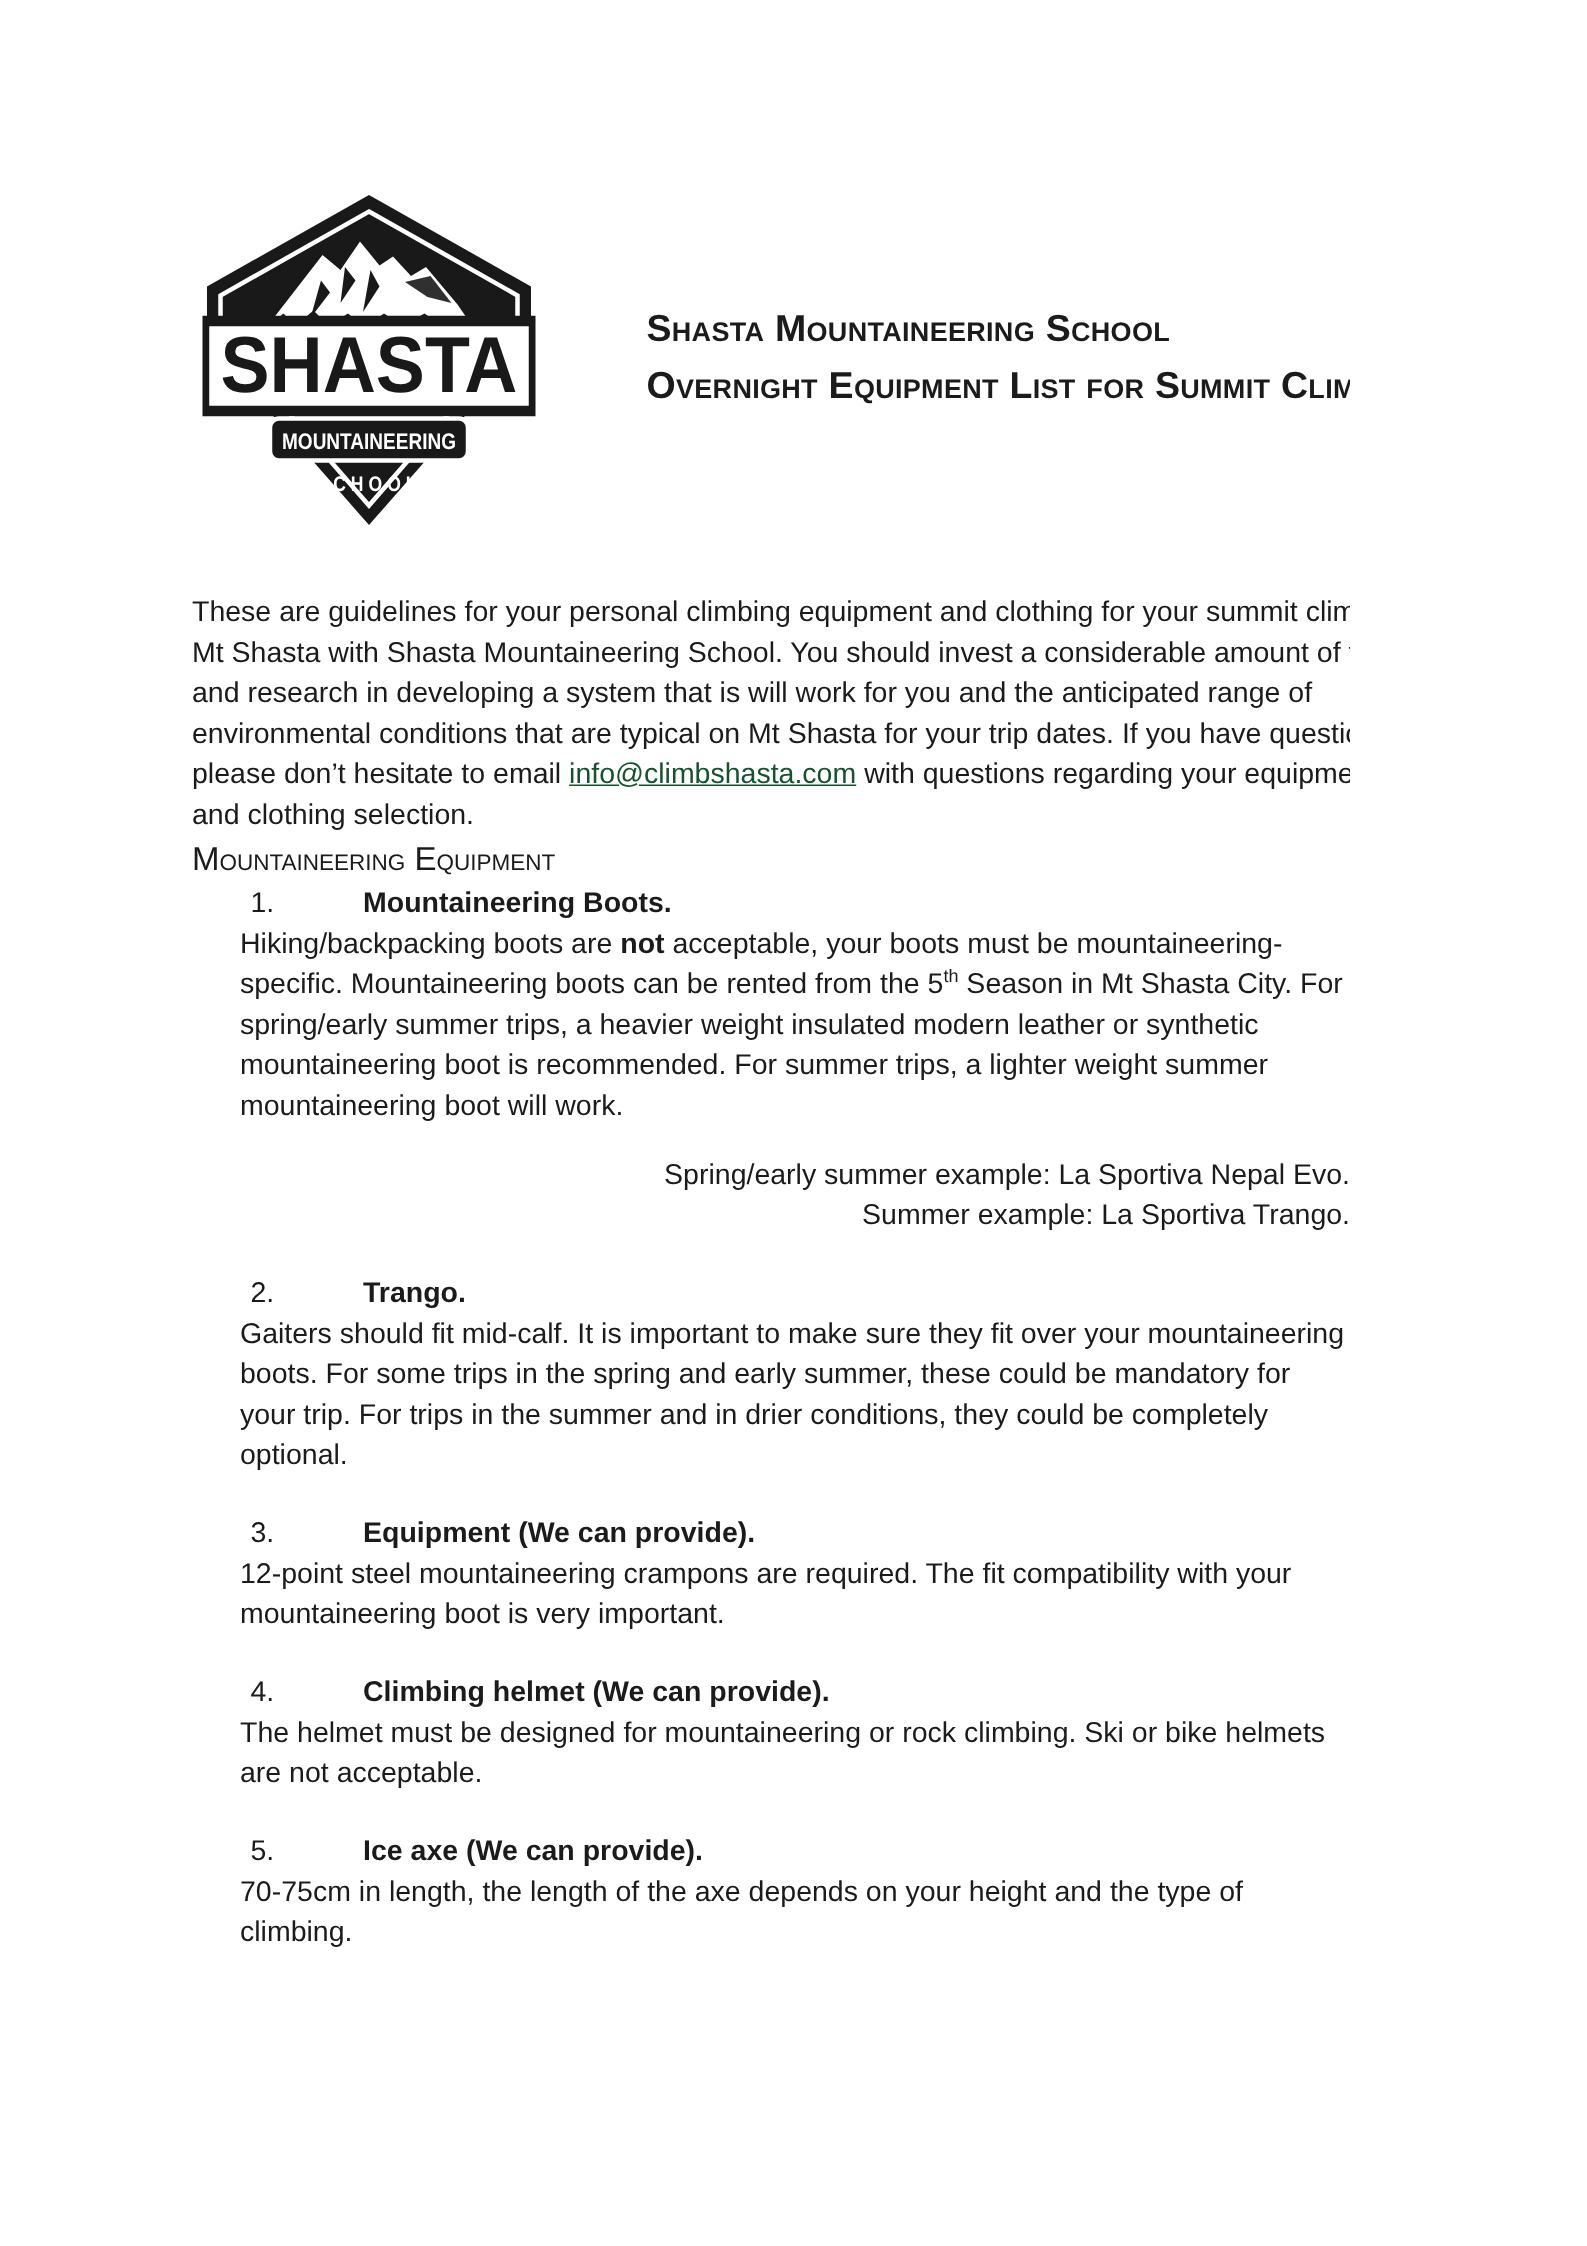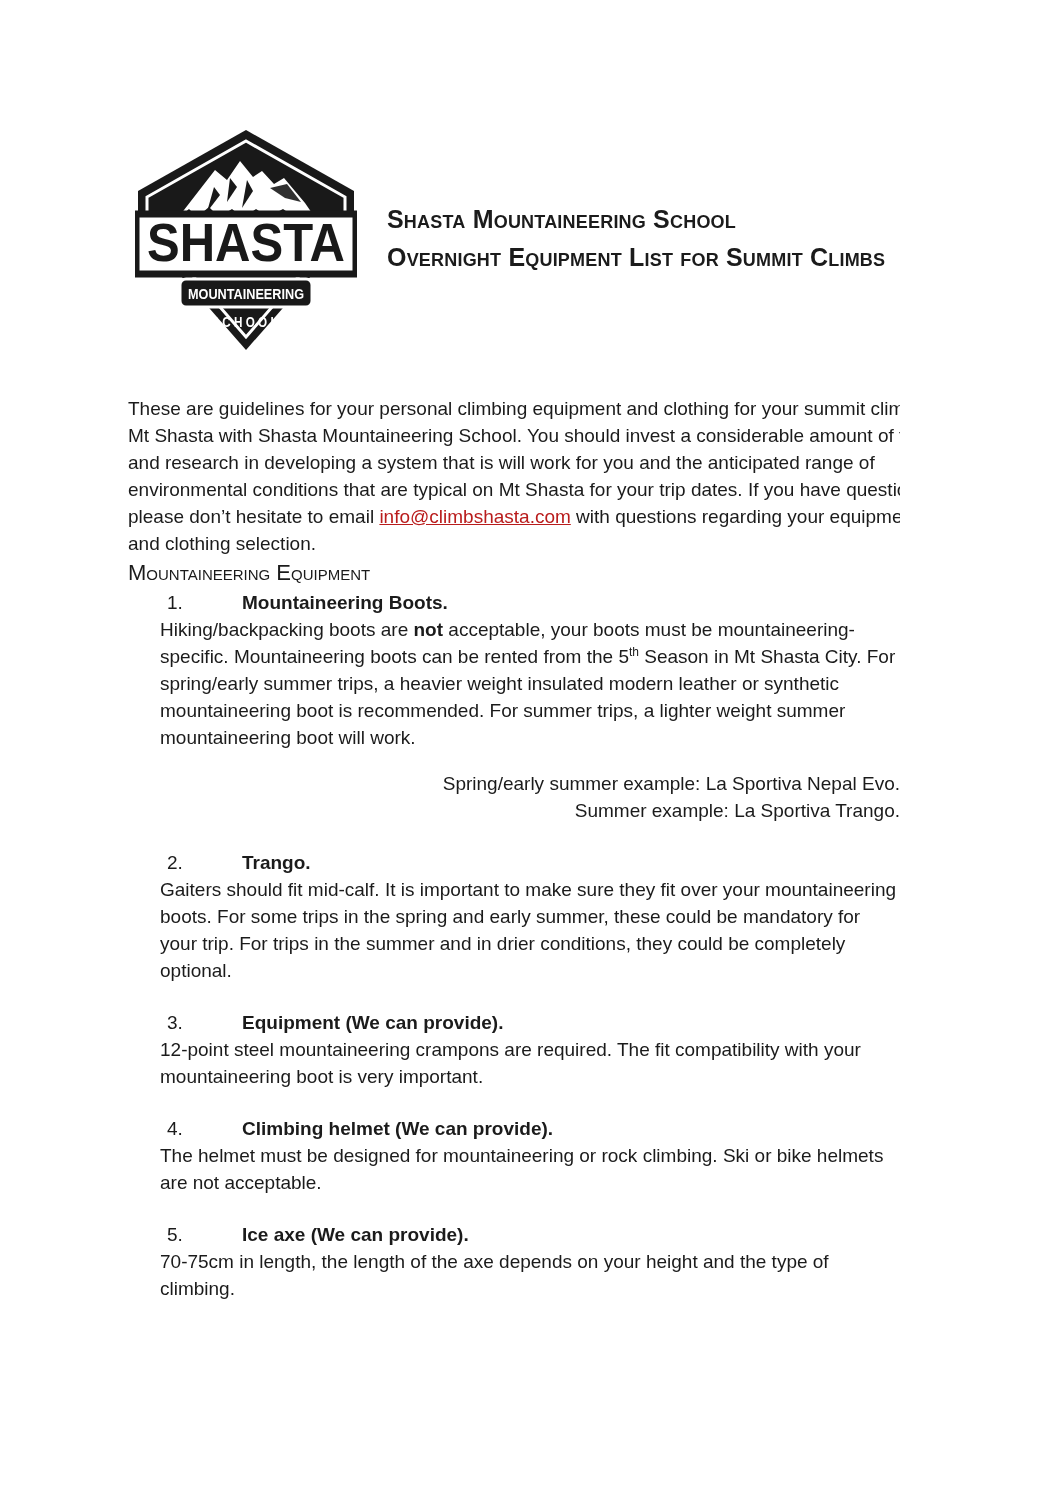--- a/index.html
+++ b/index.html
@@ -18,33 +18,34 @@
   .logo-svg { width: 222px; height: 224px; display: block; }
   .logo-text { font-family: "Liberation Sans", sans-serif; font-weight: 700; }
   .titles { margin-left: 30px; padding-top: 72px; }
   .title-line {
     font-size: 25px;
     font-weight: 700;
     font-variant: small-caps;
     line-height: 38px;
     letter-spacing: 0.2px;
     white-space: nowrap;
+    margin-left: 44px;
   }
 
   
   .intro {
     position: absolute;
     left: 128px;
     top: 376px;
     width: 818px;
     font-size: 19px;
     line-height: 27px;
   }
   .link {
-    color: #b91c1c;
+    color: #14532d;
     text-decoration: underline;
     cursor: pointer;
   }
 
   
   .section-heading {
     position: absolute;
     left: 128px;
     top: 559px;
     font-size: 22px;

